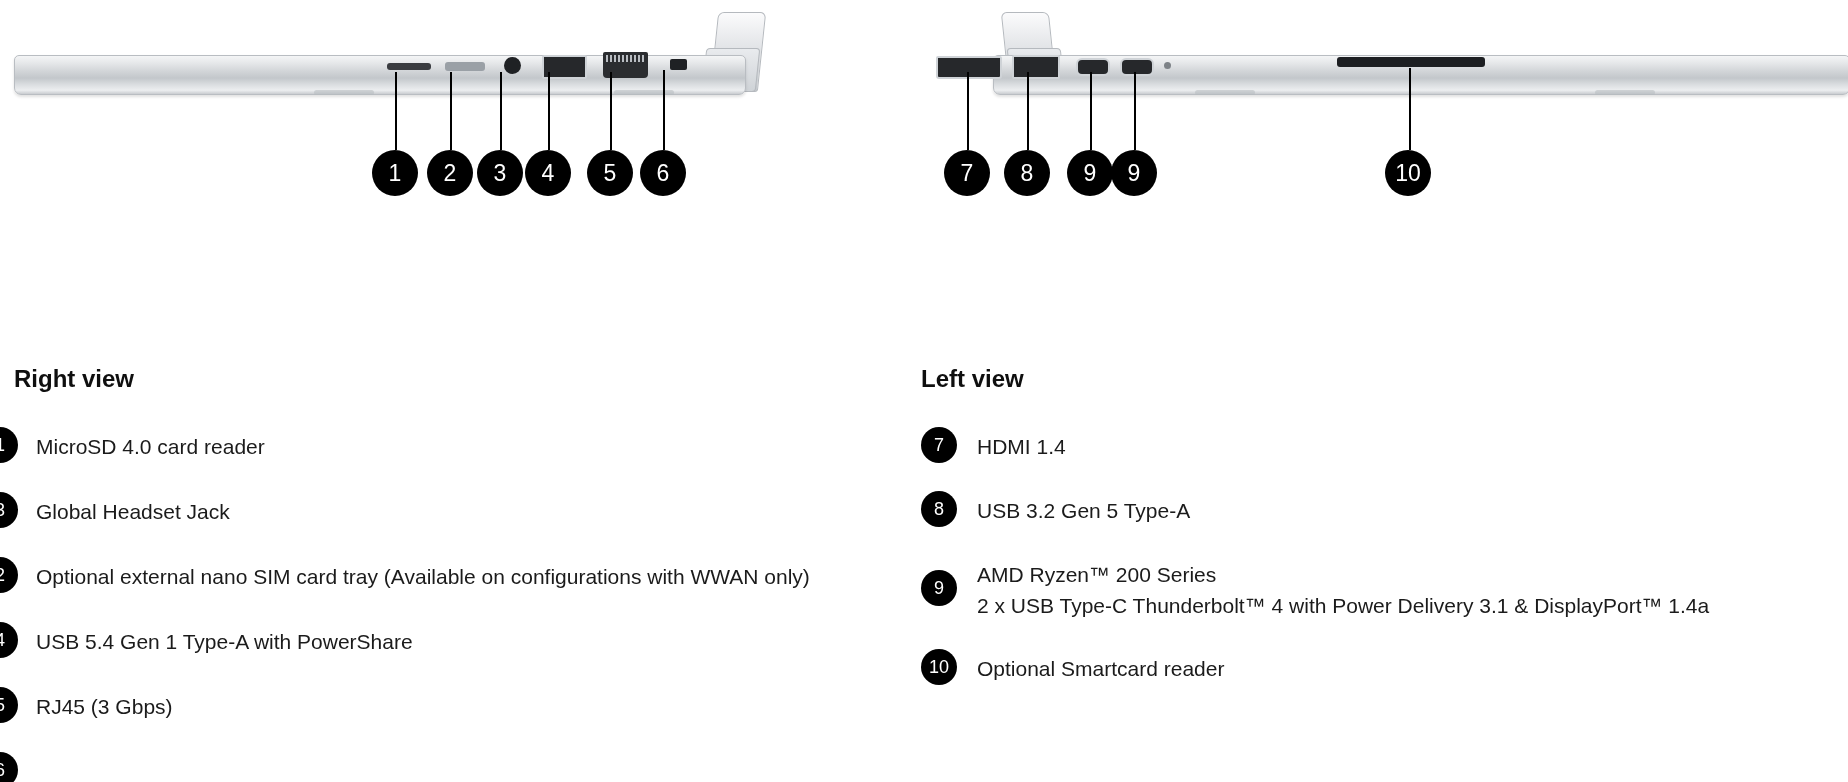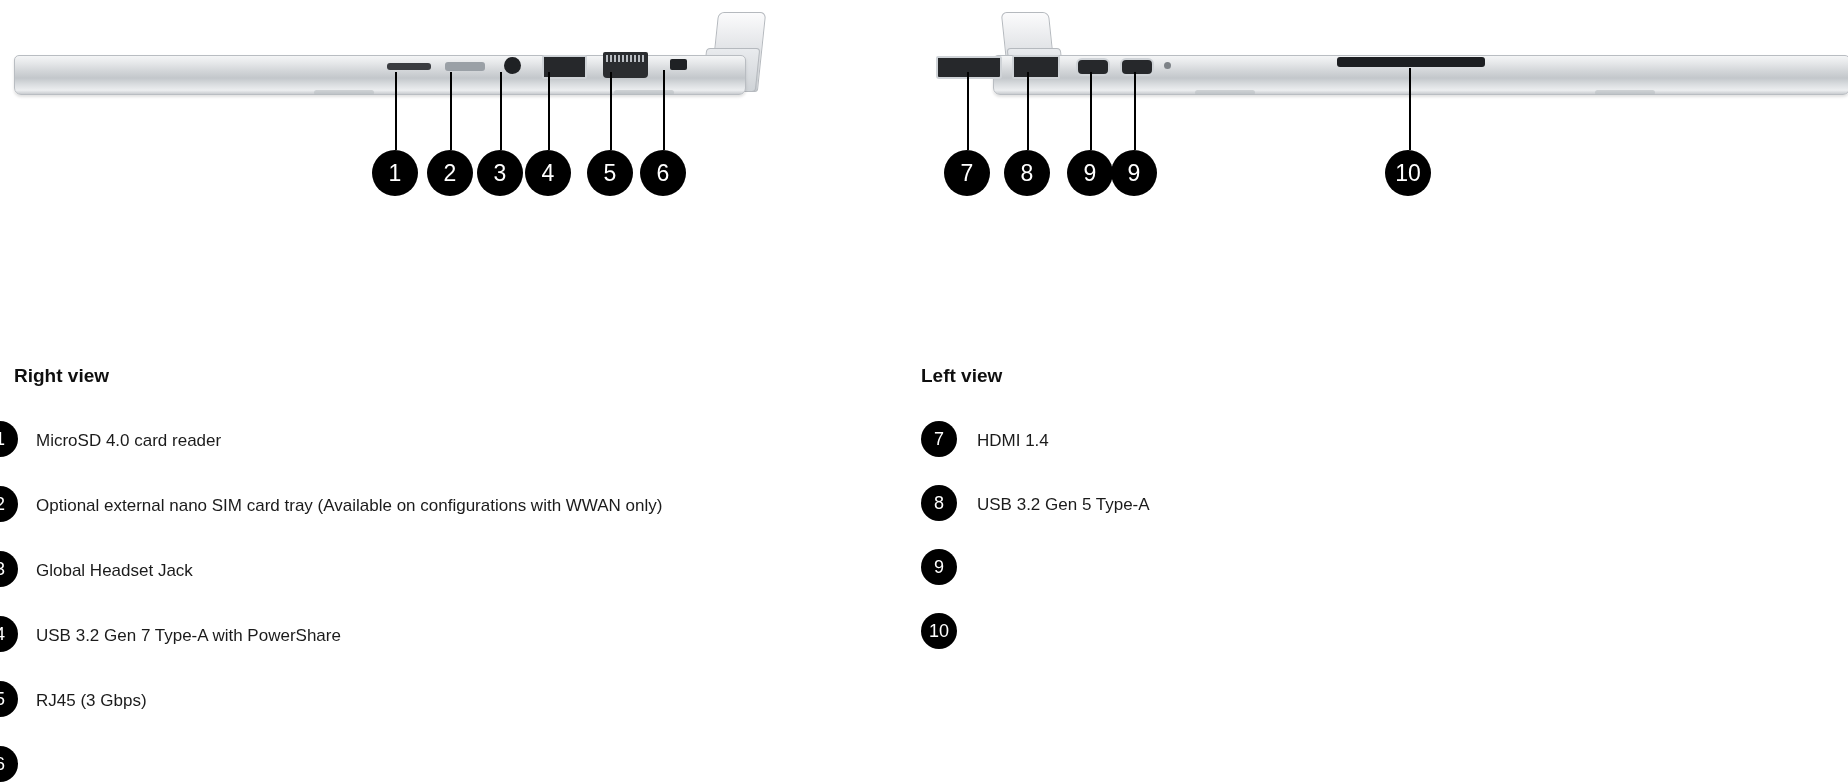--- a/index.html
+++ b/index.html
@@ -135,21 +135,21 @@
 
   
   .legend-col {
     position: absolute;
     top: 365px;
   }
   .legend-col.left  { left: 0px;   width: 920px; }
   .legend-col.right { left: 921px; width: 900px; }
 
   .legend-title {
-    font-size: 19px;
+    font-size: 24px;
     font-weight: bold;
     color: #0f0f0f;
     margin: 0 0 34px 0;
     padding-left: 0;
   }
   .legend-col.left  .legend-title { padding-left: 14px; }
   .legend-col.right .legend-title { padding-left: 0px; }
 
   .legend-item {
     display: flex;
@@ -167,21 +167,21 @@
     color: #ffffff;
     font-size: 18px;
     line-height: 36px;
     text-align: center;
   }
   .legend-col.left .badge { margin-left: -18px; }
   .legend-col.right .badge { margin-left: 0px; }
 
   .legend-text {
     margin-left: 18px;
-    font-size: 17px;
+    font-size: 21px;
     line-height: 31px;
     color: #1b1b1b;
     padding-top: 4px;
   }
   .legend-col.right .legend-text { margin-left: 20px; }
 
   .legend-item.multiline .badge { align-self: center; }
   .legend-text .block { margin-bottom: 22px; }
   .legend-text .block:last-child { margin-bottom: 0; }
   .legend-text .line { display: block; }
@@ -250,32 +250,32 @@
 
 <div class="legend-col left">
   <div class="legend-title">Right view</div>
 
   <div class="legend-item">
     <div class="badge">1</div>
     <div class="legend-text">MicroSD 4.0 card reader</div>
   </div>
 
   <div class="legend-item">
+    <div class="badge">3</div>
+    <div class="legend-text">Global Headset Jack</div>
+  </div>
+
+  <div class="legend-item">
     <div class="badge">2</div>
     <div class="legend-text">Optional external nano SIM card tray (Available on configurations with WWAN only)</div>
   </div>
 
   <div class="legend-item">
-    <div class="badge">3</div>
-    <div class="legend-text">Global Headset Jack</div>
-  </div>
-
-  <div class="legend-item">
     <div class="badge">4</div>
-    <div class="legend-text">USB 3.2 Gen 7 Type-A with PowerShare</div>
+    <div class="legend-text">USB 5.4 Gen 1 Type-A with PowerShare</div>
   </div>
 
   <div class="legend-item">
     <div class="badge">5</div>
     <div class="legend-text">RJ45 (3 Gbps)</div>
   </div>
 
   <div class="legend-item">
     <div class="badge">6</div>
   </div>
@@ -290,19 +290,24 @@
   </div>
 
   <div class="legend-item">
     <div class="badge">8</div>
     <div class="legend-text">USB 3.2 Gen 5 Type-A</div>
   </div>
 
   <div class="legend-item multiline">
     <div class="badge">9</div>
     <div class="legend-text">
+      <span class="block">
+        <span class="line">AMD Ryzen™ 200 Series</span>
+        <span class="line">2 x USB Type-C Thunderbolt™ 4 with Power Delivery 3.1 &amp; DisplayPort™ 1.4a</span>
+      </span>
     </div>
   </div>
 
   <div class="legend-item">
     <div class="badge">10</div>
+    <div class="legend-text">Optional Smartcard reader</div>
   </div>
 </div>
 
 </body></html>

